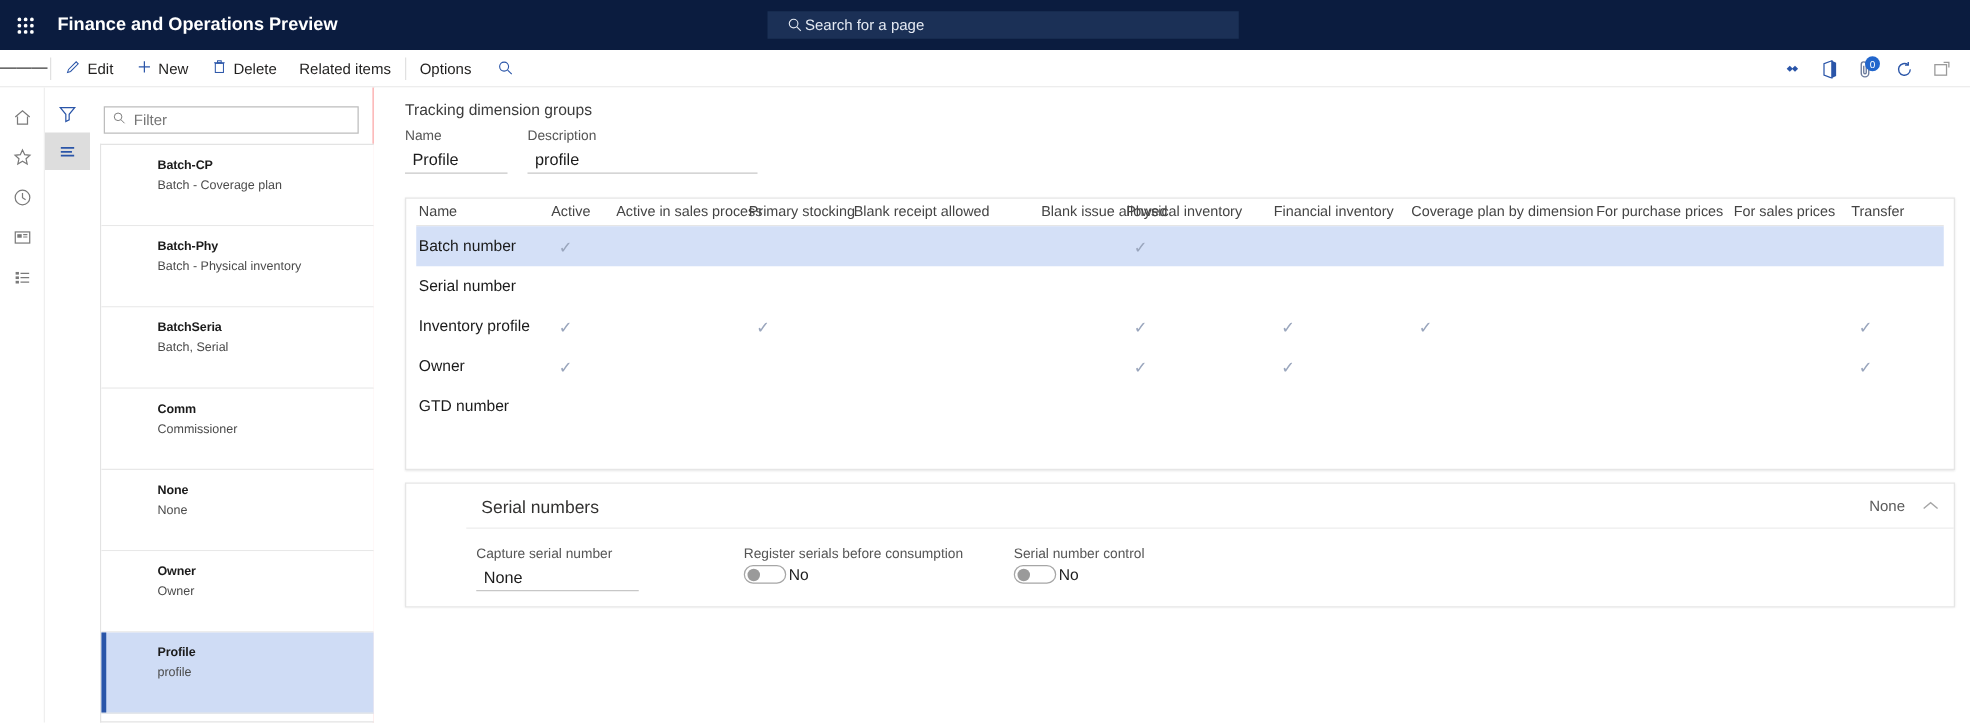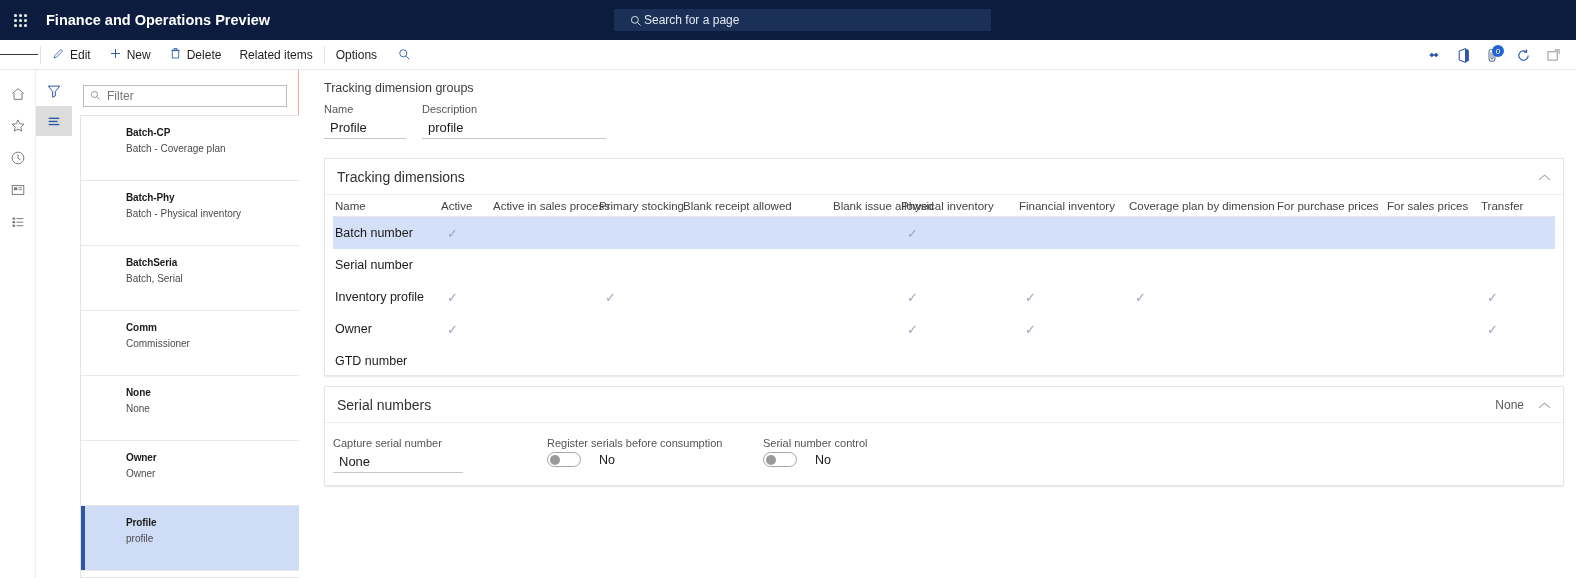--- a/index.html
+++ b/index.html
@@ -116,21 +116,21 @@
   }
   .field-name { width: 82px; }
   .field-desc { width: 184px; }
 
   
   .section {
     position: absolute; left: 24px; background: #ffffff;
     border: 1px solid #e6e6e6; box-shadow: 0 0.6px 1.8px rgba(0,0,0,0.10);
   }
   .sec-tracking { top: 88px; width: 1240px; height: 218px; }
-  .sec-serial   { top: 316px; width: 1240px; height: 100px; }
+  .sec-serial   { top: 316px; width: 1240px; height: 100px; padding-left: 48px; }
   .sec-header {
     height: 36px; display: flex; align-items: center; padding: 0 12px;
     border-bottom: 1px solid #ededed; position: relative;
   }
   .sec-title { font-size: 14px; color: #323130; }
   .sec-right { position: absolute; right: 12px; display: flex; align-items: center; gap: 14px; }
   .sec-summary { font-size: 12px; color: #5a5a5a; }
   .chevron-up { cursor: pointer; }
 
   
@@ -146,21 +146,21 @@
   .grid-inner { padding: 0 8px; }
 
   
   .serial-body { position: relative; height: 62px; }
   .sfield { position: absolute; top: 14px; }
   .sfield-label { font-size: 11px; color: #555555; margin-bottom: 2px; }
   .sfield-value {
     font-size: 13px; color: #1b1b1b; border-bottom: 1px solid #c7c7c7;
     width: 130px; padding: 3px 4px 3px 6px;
   }
-  .toggle-row { display: flex; align-items: center; gap: 18px; margin-top: 3px; }
+  .toggle-row { display: flex; align-items: center; gap: 2px; margin-top: 3px; }
   .toggle {
     width: 34px; height: 15px; border-radius: 8px; border: 1px solid #a6a6a6;
     background: #ffffff; position: relative; cursor: pointer;
   }
   .toggle .knob {
     position: absolute; left: 2px; top: 1.5px; width: 10px; height: 10px;
     border-radius: 50%; background: #9a9a9a;
   }
   .toggle-label { font-size: 12.5px; color: #1b1b1b; }
 </style>
@@ -385,30 +385,20 @@
       <span class="field-label">Name</span>
       <input class="field-input field-name" value="Profile" style="">
     </div>
     <div class="field">
       <span class="field-label">Description</span>
       <input class="field-input field-desc" value="profile" style="">
     </div>
   </div>
 
   <div class="section sec-tracking">
-    <div class="sec-header">
-      <span class="sec-title">Tracking dimensions</span>
-      <span class="sec-right">
-        <span class="chevron-up">
-          <svg width="13" height="9" viewBox="0 0 14 9">
-              <path d="M1 7L7 2l6 5" fill="none" stroke="#a6a6a6" stroke-width="1.2"></path>
-            </svg>
-        </span>
-      </span>
-    </div>
     <div class="grid-inner">
       <div class="grid">
         <div class="grid-head" id="grid-head" style="position: relative;">
             <div class="gh" style="position: absolute; left: 0px;">Name</div>
             <div class="gh" style="position: absolute; left: 106px;">Active</div>
             <div class="gh" style="position: absolute; left: 158px;">Active in sales process</div>
             <div class="gh" style="position: absolute; left: 264px;">Primary stocking</div>
             <div class="gh" style="position: absolute; left: 348px;">Blank receipt allowed</div>
             <div class="gh" style="position: absolute; left: 498px;">Blank issue allowed</div>
             <div class="gh" style="position: absolute; left: 566px;">Physical inventory</div>

